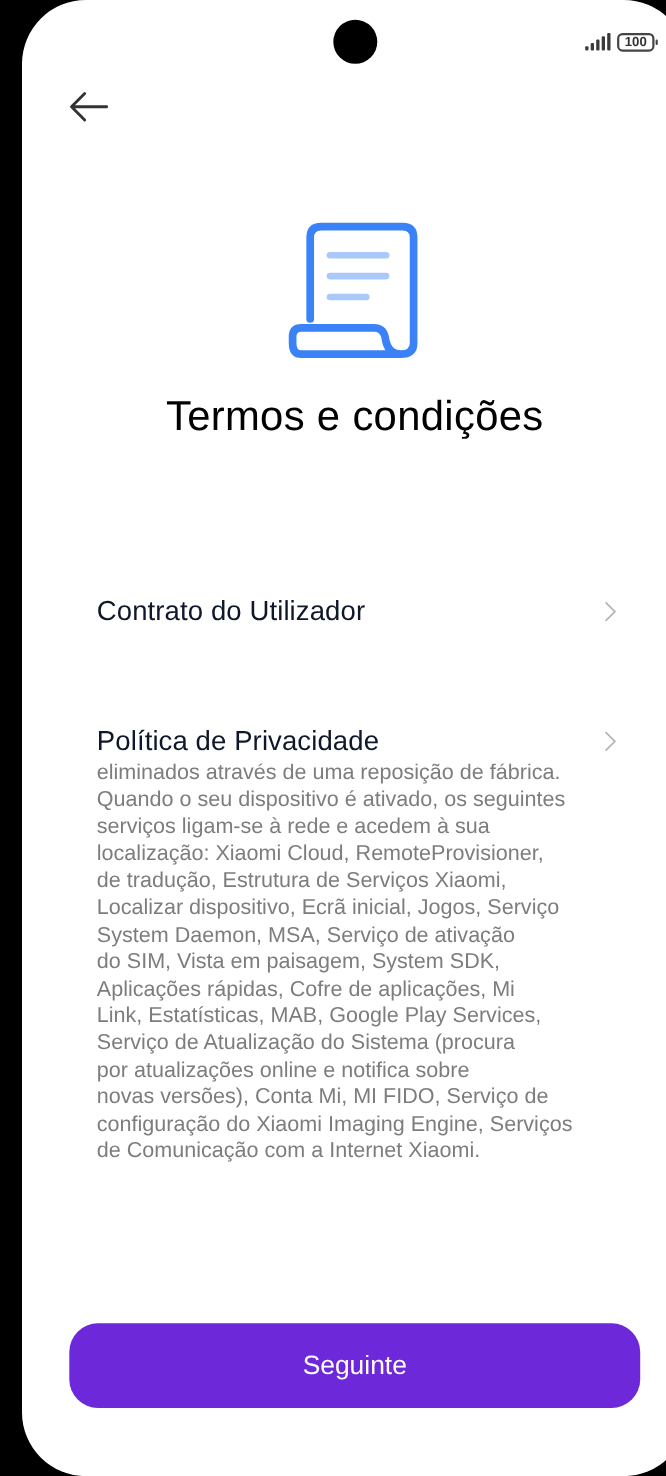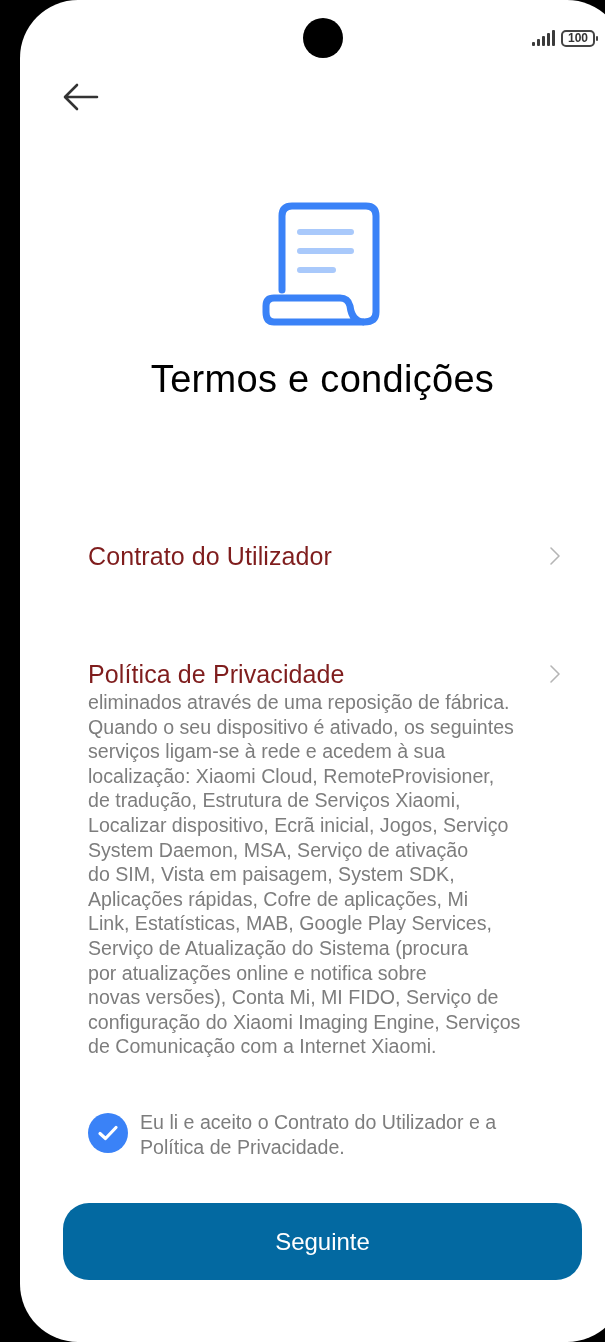--- a/index.html
+++ b/index.html
@@ -83,21 +83,21 @@
       left: 68px;
       right: 64px;
       height: 56px;
       display: flex;
       align-items: center;
       justify-content: space-between;
       cursor: pointer;
     }
     .list-item .label {
       font-size: 25px;
-      color: #7f1d1d;
+      color: #0f172a;
       font-weight: 500;
       letter-spacing: 0.1px;
     }
     .chevron { width: 12px; height: 20px; }
     .terms-scroll {
       position: absolute;
       left: 68px;
       width: 480px;
       top: 694px;
       height: 378px;
@@ -138,21 +138,21 @@
       line-height: 24.6px;
       color: #7d7d7d;
     }
     .next-button {
       position: absolute;
       left: 43px;
       top: 1203px;
       width: 519px;
       height: 77px;
       border-radius: 26px;
-      background: #0369a1;
+      background: #6d28d9;
       color: #ffffff;
       font-size: 24px;
       font-weight: 500;
       border: none;
       display: flex;
       align-items: center;
       justify-content: center;
       cursor: pointer;
       font-family: "Liberation Sans", "DejaVu Sans", sans-serif;
     }
@@ -225,24 +225,16 @@
       <span class="line">Aplicações rápidas, Cofre de aplicações, Mi</span>
       <span class="line">Link, Estatísticas, MAB, Google Play Services,</span>
       <span class="line">Serviço de Atualização do Sistema (procura</span>
       <span class="line">por atualizações online e notifica sobre</span>
       <span class="line">novas versões), Conta Mi, MI FIDO, Serviço de</span>
       <span class="line">configuração do Xiaomi Imaging Engine, Serviços</span>
       <span class="line">de Comunicação com a Internet Xiaomi.</span>
     </div>
   </div>
 
-  <div class="consent">
-    <div class="checkbox">
-      <svg width="22" height="18" viewBox="0 0 22 18">
-        <path d="M3 9.5 L8.5 14.5 L19 3.5" stroke="#ffffff" stroke-width="3.2" fill="none" stroke-linecap="round" stroke-linejoin="round"></path>
-      </svg>
-    </div>
-    <span class="consent-text">Eu li e aceito o Contrato do Utilizador e a Política de Privacidade.</span>
-  </div>
 
   <button class="next-button">Seguinte</button>
 
 </div>
 
 </body></html>

